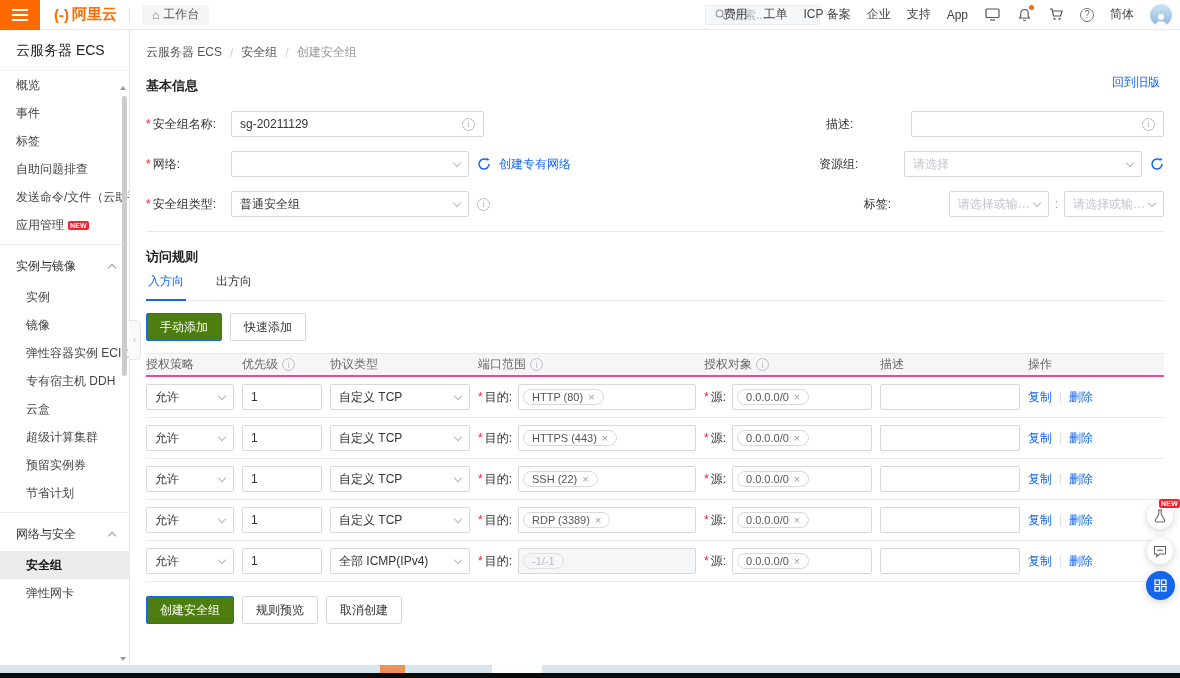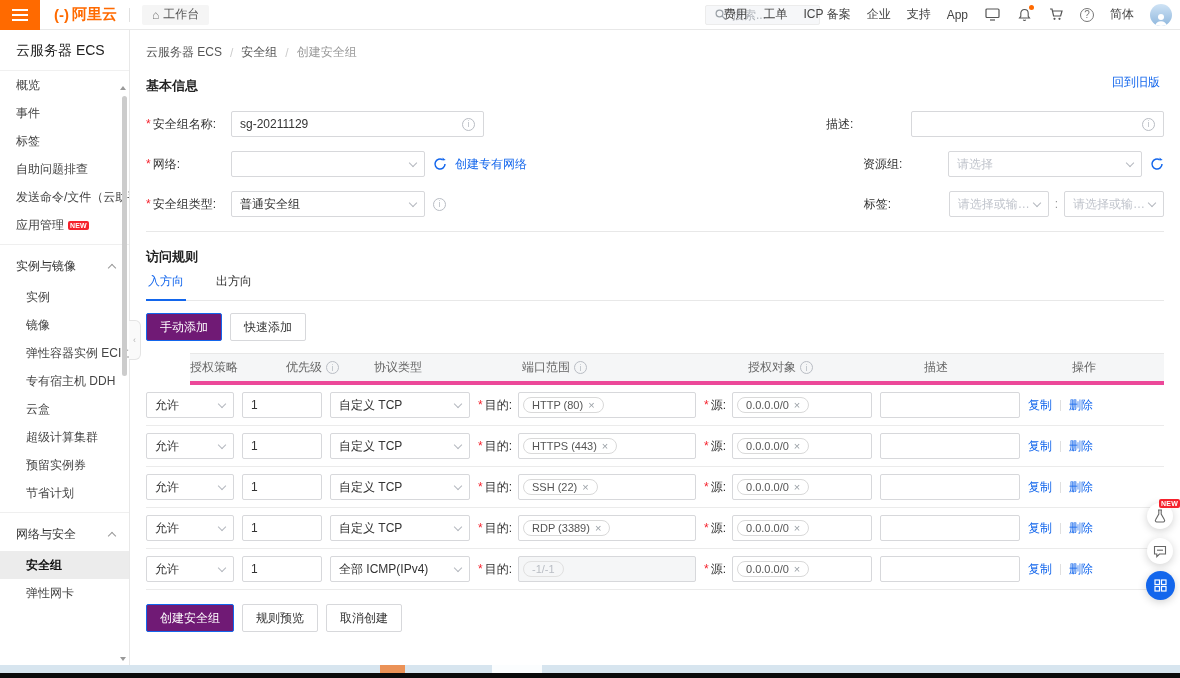--- a/index.html
+++ b/index.html
@@ -67,45 +67,45 @@
   .form { margin-top:16px; }
   .frow { display:flex; margin-bottom:14px; align-items:center; }
   .fhalf { display:flex; align-items:center; width:520px; }
   .fhalf.rhalf { flex:1;justify-content:flex-end; }
   .flabel { width:85px; color:#333; white-space:nowrap; }
   .req::before { content:"*"; color:#f5222d; margin-right:2px; }
   .ctl { height:26px; border:1px solid #d7d8db; border-radius:2px; background:#fff; display:flex;
     align-items:center; padding:0 8px; font-size:12px; color:#333; position:relative; }
   .ctl input { border:none; outline:none; width:100%; font-size:12px; color:#333; background:transparent; }
   .ctl input::placeholder { color:#c0c4cc; }
-  .w253 { width:253px;gap:14px; } .w238 { width:194px; } .w100 { width:100px; }
+  .w253 { width:253px;gap:14px; } .w238 { width:238px; } .w100 { width:100px; }
   .chev { margin-left:auto; width:6px; height:6px; border-right:1px solid #b4b8bf;
     border-bottom:1px solid #b4b8bf; transform:rotate(45deg); margin-top:-3px; flex:none; }
   .info-ic { width:13px; height:13px; border:1px solid #b9bdc4; color:#b9bdc4; border-radius:50%;
     font-size:9px; display:inline-flex; align-items:center; justify-content:center; flex:none; font-style:normal; }
   .in-ic { margin-left:auto; }
   .ph { color:#c0c4cc; overflow:hidden; text-overflow:ellipsis; white-space:nowrap; }
   .refresh-ic { margin-left:8px; cursor:pointer; flex:none; display:inline-flex; }
   .blue-link { color:#1366EC; cursor:pointer; margin-left:8px; white-space:nowrap; }
   .colon-sep { margin:0 6px; color:#999; }
   .hdiv { border-top:1px solid #e8e8e8; margin-top:6px; }
 
   
   .tabs { margin-top:0; border-bottom:1px solid #e8e8e8; display:flex; gap:28px; }
   .tab { padding:7px 2px 9px; cursor:pointer; color:#333; }
   .tab.active { color:#1366EC; border-bottom:2px solid #1366EC; margin-bottom:-1px; }
   .addbtns { margin:12px 0; display:flex; gap:8px; }
   .btn { height:28px; padding:0 13px; border-radius:2px; border:1px solid #d7d8db; background:#fff;
     color:#333; font-size:12px; display:inline-flex; align-items:center; cursor:pointer; }
-  .btn.primary { background:#701a75; border-color:#1366EC; color:#fff; }
+  .btn.primary { background:#4d7c0f; border-color:#1366EC; color:#fff; }
 
   
   .tgrid { display:grid; grid-template-columns:88px 80px 140px 218px 168px 140px 1fr; column-gap:8px; align-items:center; }
-  .thead { background:#f5f6f7; border-top:1px solid #e8e8e8; border-bottom:4px solid #ec4899;
-    height:32px; color:#666;margin-left:44px; }
+  .thead { background:#f5f6f7; border-top:1px solid #e8e8e8; border-bottom:2px solid #ec4899;
+    height:24px; color:#666; }
   .thead .th { display:flex; align-items:center; gap:4px; }
   .trow { padding:7px 0; border-bottom:1px solid #ebebeb; }
   .cellflex { display:flex; align-items:center; gap:6px; }
   .taginput { flex:1; height:26px; border:1px solid #d7d8db; border-radius:2px; background:#fff;
     display:flex; align-items:center; padding:0 4px; min-width:0; }
   .taginput.disabled { background:#f5f6f7; }
   .tag { border:1px solid #d9d9d9; border-radius:10px; padding:1px 8px; font-size:11px; color:#555;
     background:#fff; display:inline-flex; align-items:center; gap:5px; white-space:nowrap; }
   .tag.tag-disabled { background:transparent; color:#b9bdc4; border-color:#e0e0e0; }
   .tag-x { color:#9aa0a6; cursor:pointer; line-height:1; }

